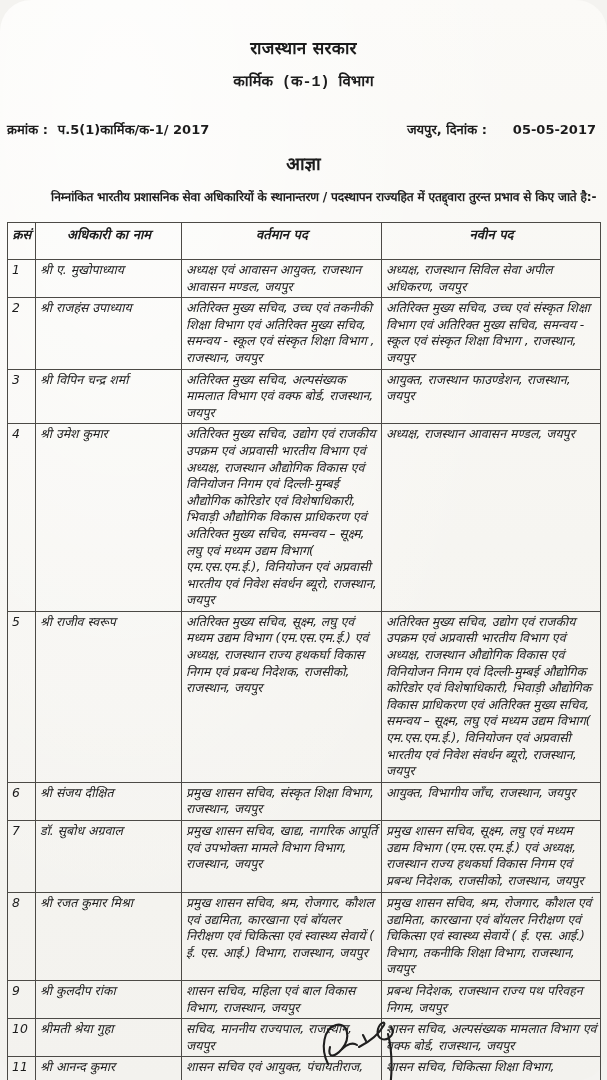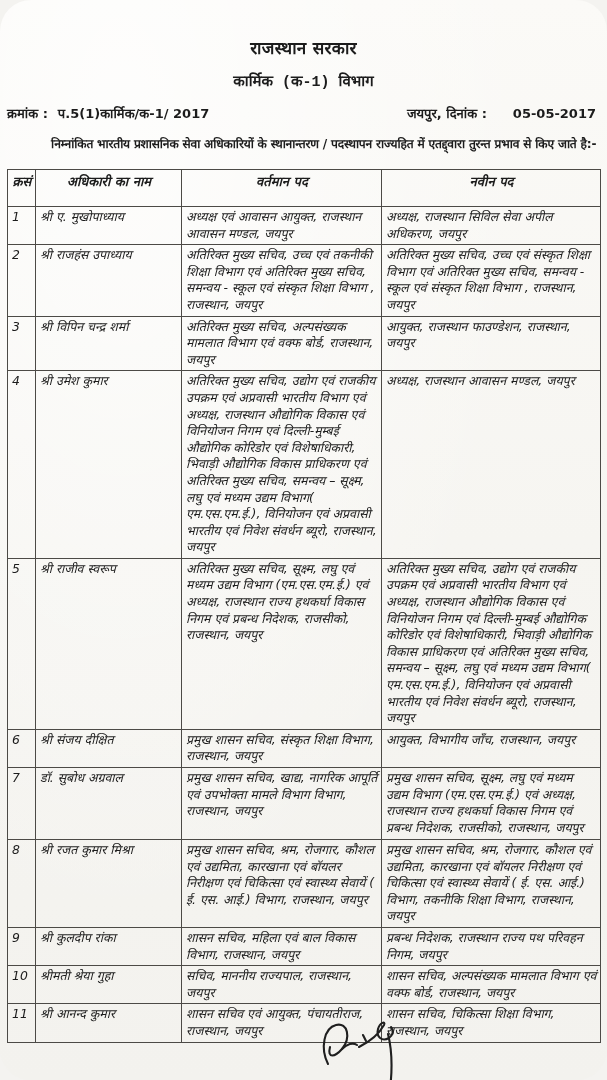--- a/index.html
+++ b/index.html
@@ -24,21 +24,21 @@
     text-align:center;font-weight:bold;font-size:17px;
     padding-top:36px;letter-spacing:.3px;
   }
   .doc-dept{
     text-align:center;font-weight:bold;font-size:15px;
     margin-top:11px;
     font-family:Liberation Mono, monospace;
   }
   .ref-line{
     display:flex;justify-content:space-between;align-items:baseline;
-    font-size:13px;font-weight:bold;margin-top:13px;
+    font-size:13px;font-weight:bold;margin-top:29px;
   }
   .ref-left .ref-no{margin-left:10px;}
   .ref-right{padding-right:4px;}
   .ref-right .date-val{margin-left:26px;text-align:center;}
   .order-heading{
     text-align:center;font-weight:bold;font-size:18px;margin-top:13px;
   }
   .intro{
     font-size:12.1px;margin-top:13px;white-space:nowrap;
     font-weight:bold;letter-spacing:-0.2px;margin-left:44px;
@@ -94,20 +94,21 @@
 
   <div class="ref-line">
     <div class="ref-left">
       <span>क्रमांक :</span><span class="ref-no">प.5(1)कार्मिक/क-1/ 2017</span>
     </div>
     <div class="ref-right">
       <span>जयपुर, दिनांक :</span><span class="date-val">05-05-2017</span>
     </div>
   </div>
 
+  <div class="order-heading">आज्ञा</div>
 
   <div class="intro">निम्नांकित भारतीय प्रशासनिक सेवा अधिकारियों के स्थानान्तरण / पदस्थापन राज्यहित में एतद्द्वारा तुरन्त प्रभाव से किए जाते है:-</div>
 
   <table class="transfer">
     <colgroup>
       <col class="c-sno">
         <col class="c-name">
         <col class="c-cur">
         <col class="c-new">
     </colgroup>

